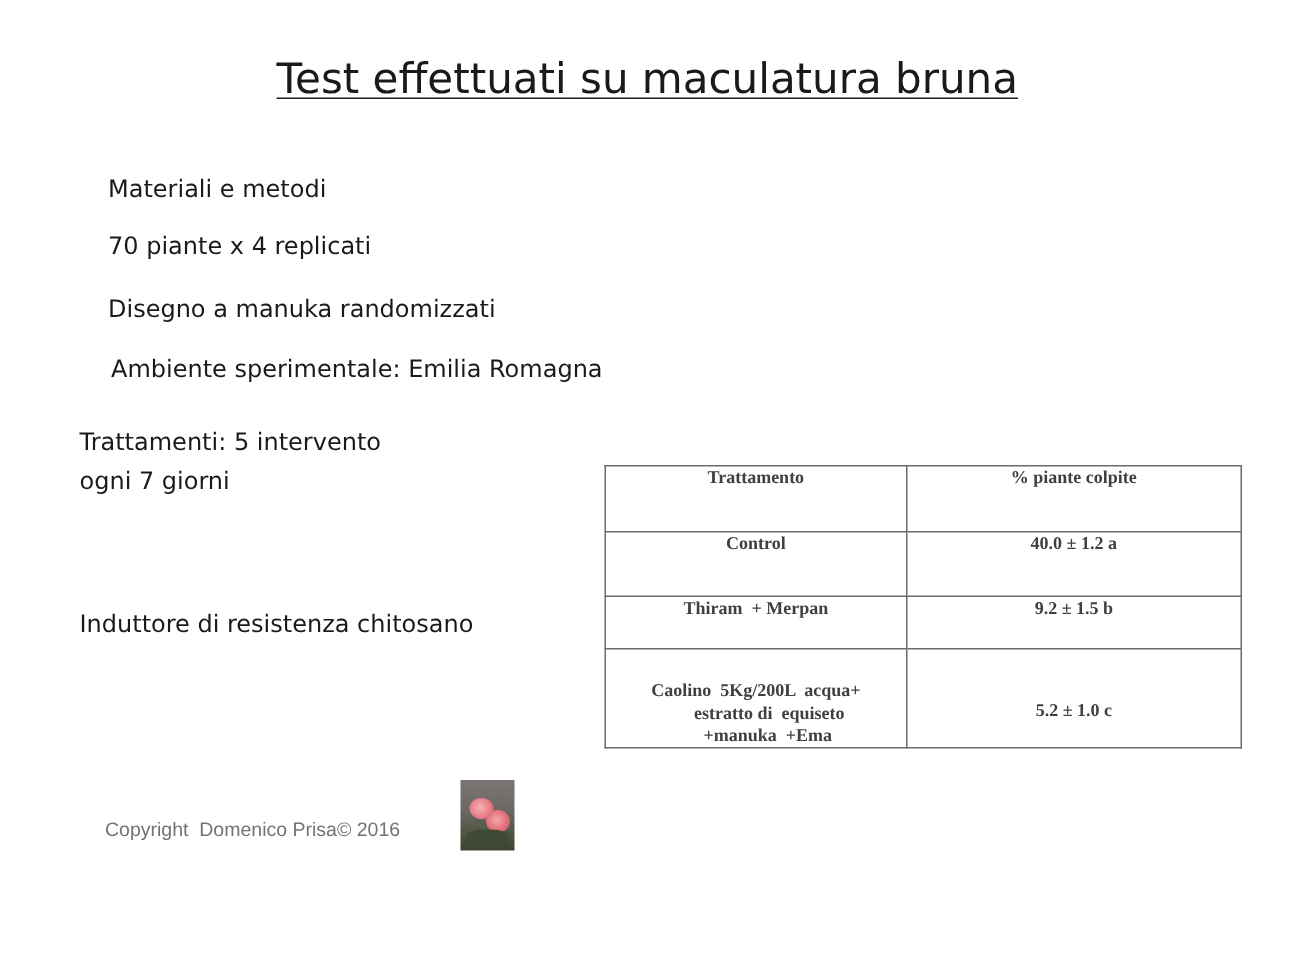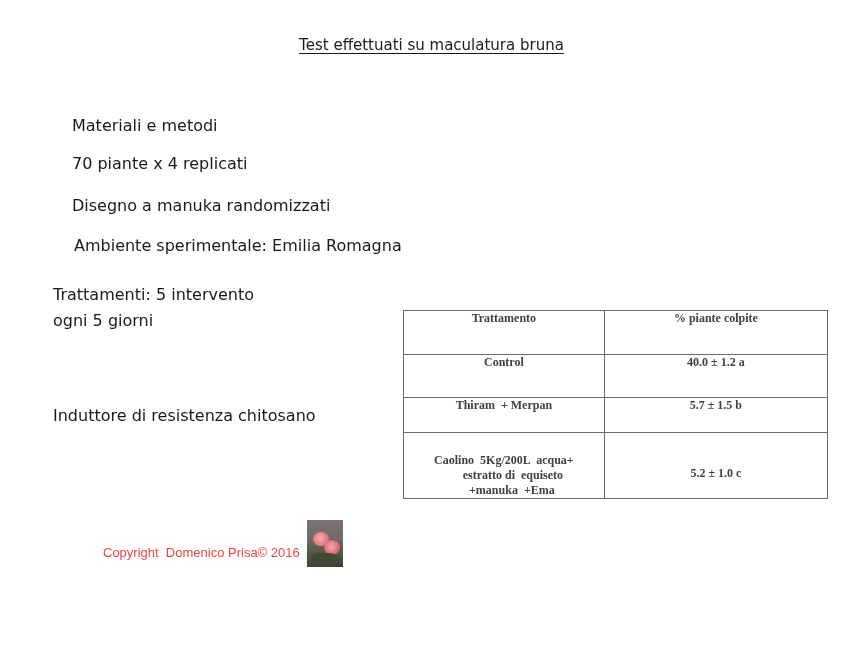--- a/index.html
+++ b/index.html
@@ -1,33 +1,33 @@
 <!DOCTYPE html>
 <html><head>
 <meta charset="utf-8">
 <style>
   * { margin:0; padding:0; box-sizing:border-box; }
   html, body { width:863px; height:647px; background:#ffffff; overflow:hidden; }
   body { position:relative; font-family:"DejaVu Sans", "Liberation Sans", sans-serif; color:#1a1a1a; }
   .abs { position:absolute; white-space:nowrap; }
-  .title { left:0; width:863px; top:36px; text-align:center; font-size:15px; }
+  .title { left:0; width:863px; top:36px; text-align:center; font-size:28px; }
   .title span { text-decoration:underline; text-underline-offset:3px; text-decoration-thickness:1px; }
   .body-text { font-size:16px; }
   table.results { position:absolute; left:403px; top:310px; width:425px; border-collapse:collapse;
     font-family:"Liberation Serif", "DejaVu Serif", serif; font-weight:bold; font-size:12px; color:#404040; }
   table.results td { border:1.5px solid #6b6b6b; text-align:center; vertical-align:top; padding:0 4px; }
   .col1 { width:201px; }
   .col2 { width:224px; }
   .r0 td { height:44px; padding-top:7px; }
   .r1 td { height:43px; vertical-align:middle; }
   .r2 td { height:35px; vertical-align:middle; }
   .r3 td { height:61px; }
   .r3 td.c1 { padding-top:20px; line-height:15px; }
   .r3 td.c2 { vertical-align:middle; padding-top:16px; }
-  .copyright { left:103px; top:545px; font-family:"Liberation Sans", sans-serif; font-size:13px; color:#ef4444;text-align:center; }
+  .copyright { left:70px; top:545px; font-family:"Liberation Sans", sans-serif; font-size:13px; color:#737373;text-align:center; }
   .thumb { position:absolute; left:307px; top:520px; width:36px; height:47px; overflow:hidden;
     background:linear-gradient(180deg,#7a7572 0%,#6f6a66 40%,#4f5544 75%,#3d4432 100%); }
   .thumb .f1 { position:absolute; left:6px; top:12px; width:16px; height:14px; border-radius:50%;
     background:radial-gradient(circle at 45% 45%, #f6b3b6 0%, #e77e86 55%, #c25a66 100%); }
   .thumb .f2 { position:absolute; left:17px; top:20px; width:16px; height:15px; border-radius:50%;
     background:radial-gradient(circle at 45% 45%, #f5a9ad 0%, #e27079 55%, #b8505d 100%); }
   .thumb .leaf { position:absolute; left:4px; top:33px; width:28px; height:12px; background:#3e4a34; border-radius:40% 40% 10% 10%; }
 </style>
 </head>
 <body>
@@ -35,37 +35,37 @@
 <div class="abs title">
   <span>Test effettuati su maculatura bruna</span>
 </div>
 
 <div class="abs body-text" style="left:72px; top:116px;">Materiali e metodi</div>
 <div class="abs body-text" style="left:72px; top:154px;">70 piante x 4 replicati</div>
 <div class="abs body-text" style="left:72px; top:196px;">Disegno a manuka randomizzati</div>
 <div class="abs body-text" style="left:74px; top:236px;">Ambiente sperimentale: Emilia Romagna</div>
 
 <div class="abs body-text" style="left:53px; top:285px;">Trattamenti: 5 intervento</div>
-<div class="abs body-text" style="left:53px; top:311px;">ogni 5 giorni</div>
+<div class="abs body-text" style="left:53px; top:311px;">ogni 7 giorni</div>
 
 <div class="abs body-text" style="left:53px; top:406px;">Induttore di resistenza chitosano</div>
 
 <table class="results">
   <tbody>
       <tr class="r0">
     <td class="col1">Trattamento</td>
     <td class="col2">% piante colpite</td>
   </tr>
   <tr class="r1">
     <td>Control</td>
     <td>40.0 ± 1.2 a</td>
   </tr>
   <tr class="r2">
     <td style="white-space:pre;">Thiram  + Merpan</td>
-    <td>5.7 ± 1.5 b</td>
+    <td>9.2 ± 1.5 b</td>
   </tr>
   <tr class="r3">
     <td class="c1">
       <div style="white-space:pre;">Caolino  5Kg/200L  acqua+</div>
       <div style="white-space:pre; padding-left:18px;">estratto di  equiseto</div>
       <div style="white-space:pre; padding-left:16px;">+manuka  +Ema</div>
     </td>
     <td class="c2">5.2 ± 1.0 c</td>
   </tr>
 </tbody>

